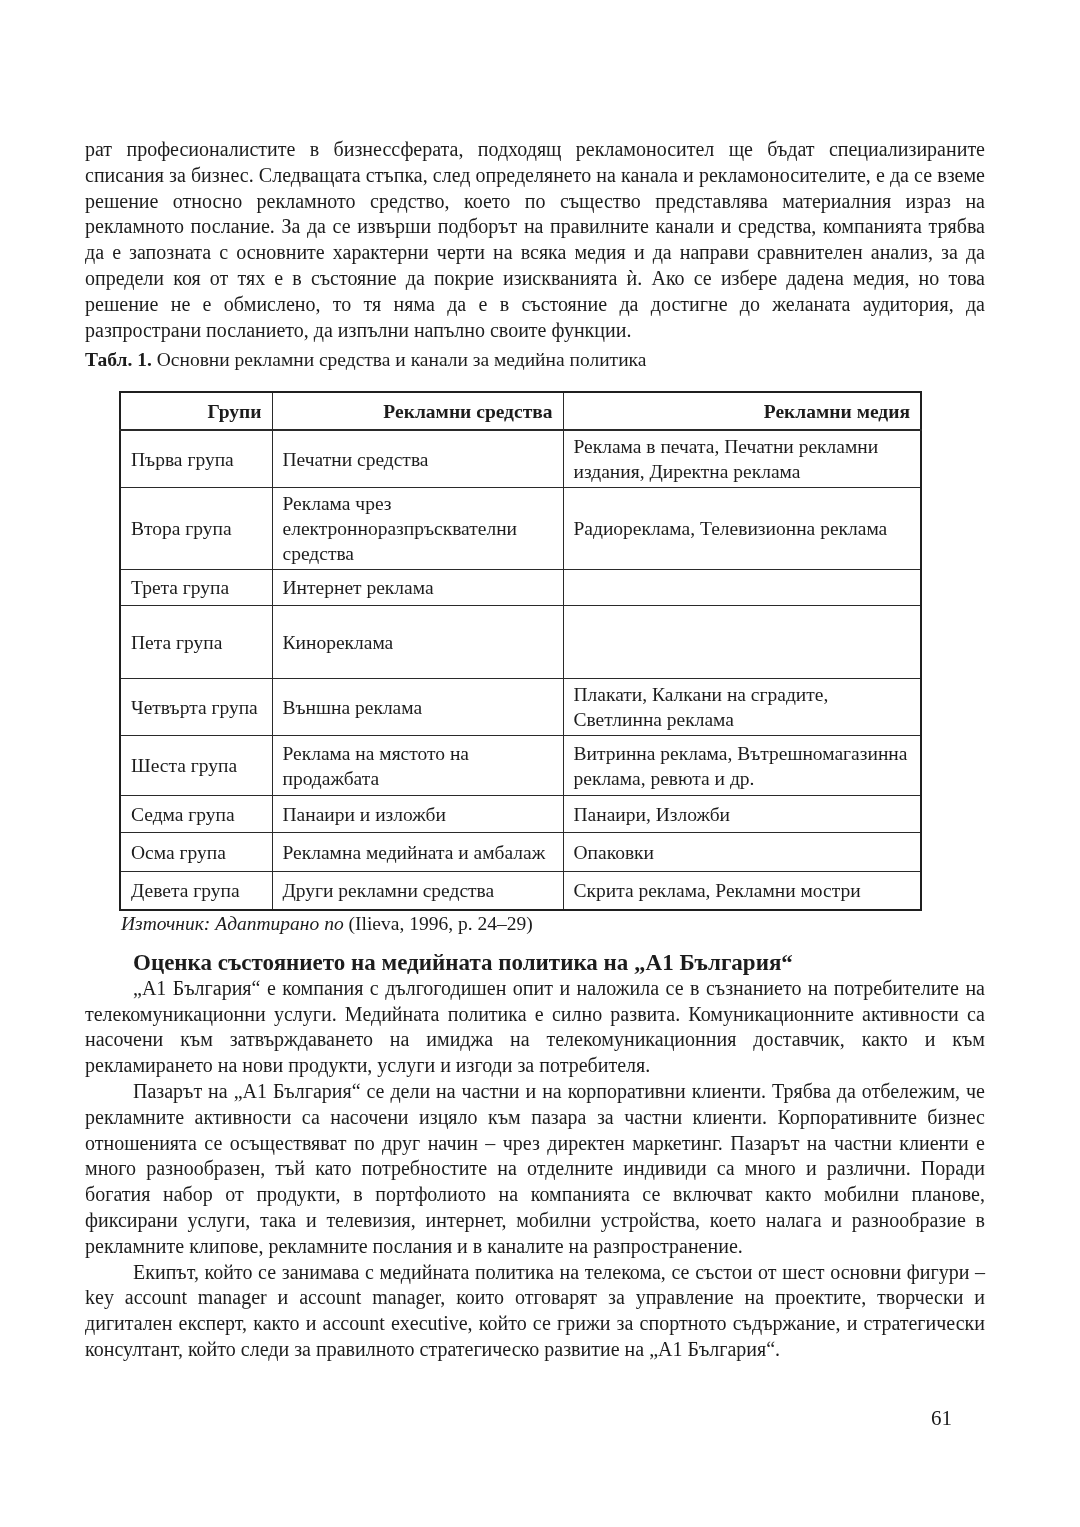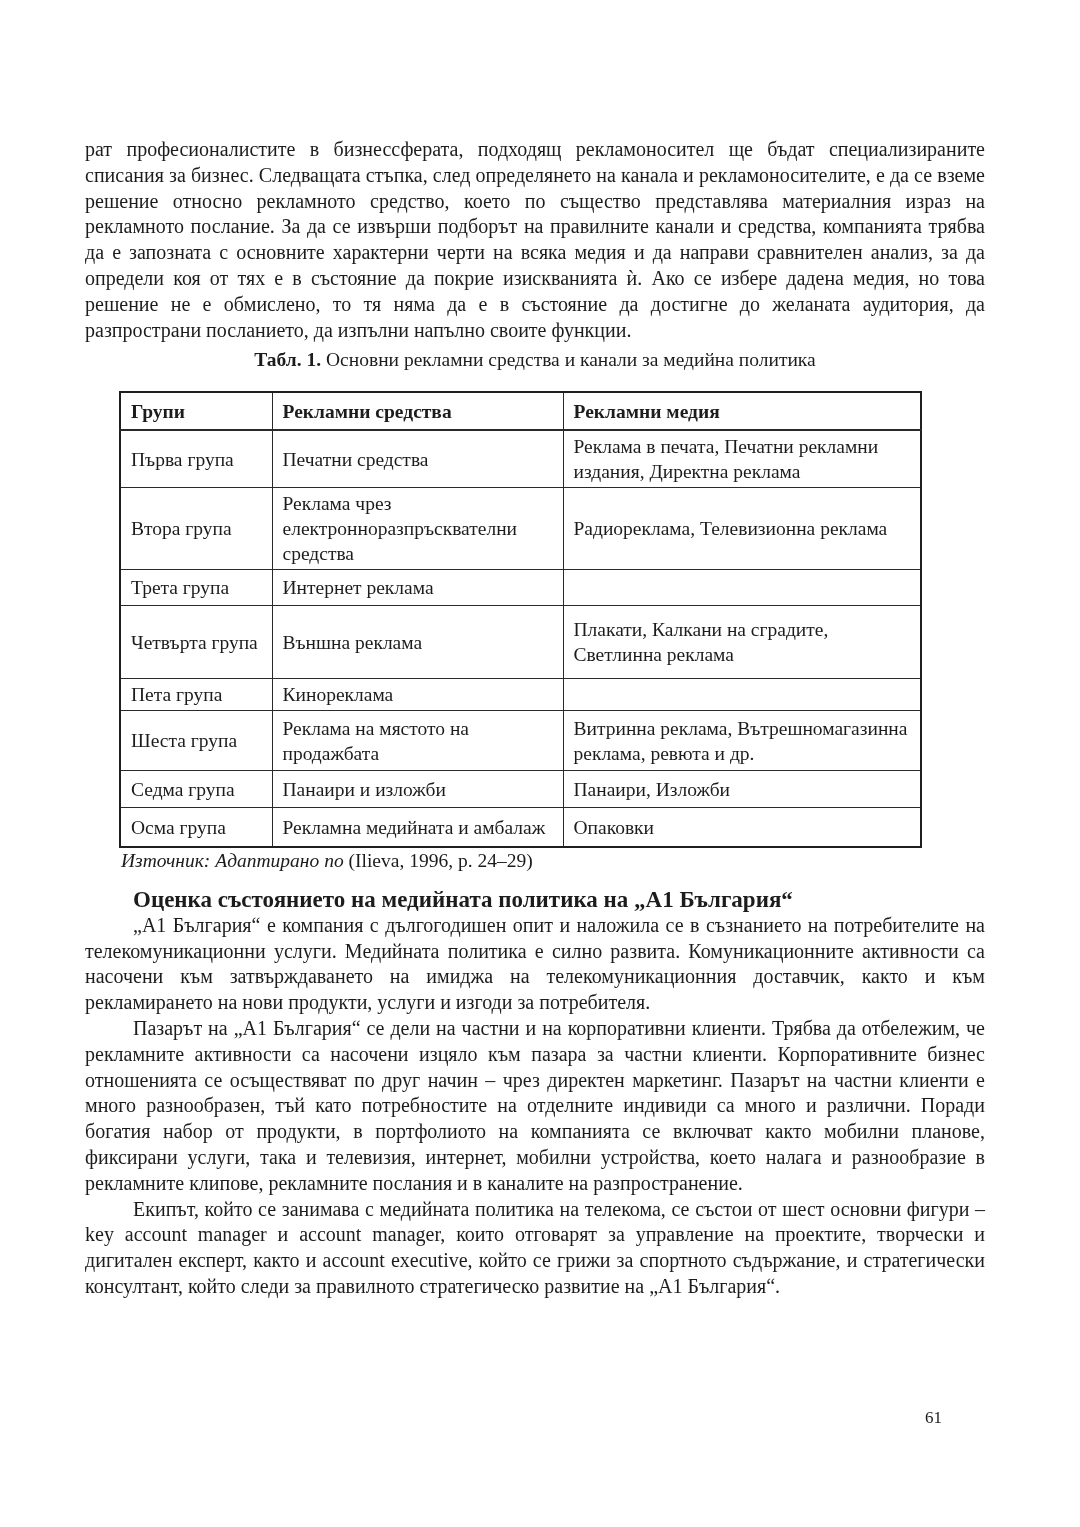--- a/index.html
+++ b/index.html
@@ -17,21 +17,20 @@
     padding: 137px 95px 0 85px;
   }
   .body-text {
     font-size: 20px;
     line-height: 25.8px;
     text-align: justify;
   }
   .para-indent { text-indent: 48px; }
   .table-caption {
     margin-top: 4px;
-    text-align: center;
     font-size: 19.5px;
     line-height: 26px;
   }
   .table-caption .cap-label { font-weight: bold; }
   table.adv-table {
     margin: 18px 0 0 34px;
     width: 801px;
     border-collapse: collapse;
     table-layout: fixed;
     border: 2px solid #1f1f1f;
@@ -40,21 +39,21 @@
     border: 1.5px solid #2a2a2a;
     font-size: 19.5px;
     line-height: 25px;
     padding: 3px 10px;
     vertical-align: middle;
     text-align: left;
     overflow: hidden;
   }
   table.adv-table th {
     font-weight: bold;
-    text-align: left;
+    text-align: right;
     height: 38px;
     border-bottom-width: 2.5px;
   }
   tbody tr:nth-child(1) { height: 55px; padding-left: 33px; }
   tbody tr:nth-child(2) { height: 76px; }
   tbody tr:nth-child(3) { height: 36px; }
   tbody tr:nth-child(4) { height: 73px; }
   tbody tr:nth-child(5) { height: 32px; }
   tbody tr:nth-child(6) { height: 60px; padding-left: 16px; }
   tbody tr:nth-child(7) { height: 37px; }
@@ -70,22 +69,22 @@
   .section-heading {
     margin-top: 13px;
     font-weight: bold;
     font-size: 23px;
     line-height: 26px;
     text-indent: 48px;
   }
   .page-number {
     position: absolute;
     top: 1405px;
-    right: 138px;
-    font-size: 17px;
+    right: 128px;
+    font-size: 21px;
     line-height: 26px;
   }
 </style>
 </head>
 <body>
 
 <div class="page">
 
   <p class="body-text">рат професионалистите в бизнессферата, подходящ рекламоносител ще бъдат специализираните списания за бизнес. Следващата стъпка, след определянето на канала и рекламоносителите, е да се вземе решение относно рекламното средство, което по същество представлява материалния израз на рекламното послание. За да се извърши подборът на правилните канали и средства, компанията трябва да е запозната с основните характерни черти на всяка медия и да направи сравнителен анализ, за да определи коя от тях е в състояние да покрие изискванията ѝ. Ако се избере дадена медия, но това решение не е обмислено, то тя няма да е в състояние да достигне до желаната аудитория, да разпространи посланието, да изпълни напълно своите функции.</p>
 
@@ -117,43 +116,48 @@
         <td>Втора група</td>
         <td>Реклама чрез електронноразпръсквателни средства</td>
         <td>Радиореклама, Телевизионна реклама</td>
       </tr>
       <tr>
         <td>Трета група</td>
         <td>Интернет реклама</td>
         <td></td>
       </tr>
       <tr>
+        <td>Пета група</td>
+        <td>Кинореклама</td>
+        <td></td>
+      </tr>
+      <tr>
         <td>Четвърта група</td>
         <td>Външна реклама</td>
         <td>Плакати, Калкани на сградите, Светлинна реклама</td>
-      </tr>
-      <tr>
-        <td>Пета група</td>
-        <td>Кинореклама</td>
-        <td></td>
       </tr>
       <tr>
         <td>Шеста група</td>
         <td>Реклама на мястото на продажбата</td>
         <td>Витринна реклама, Вътрешномагазинна реклама, ревюта и др.</td>
       </tr>
       <tr>
         <td>Седма група</td>
         <td>Панаири и изложби</td>
         <td>Панаири, Изложби</td>
       </tr>
       <tr>
         <td>Осма група</td>
         <td>Рекламна медийната и амбалаж</td>
         <td>Опаковки</td>
+      </tr>
+      <tr>
+        <td>Девета група</td>
+        <td>Други рекламни средства</td>
+        <td>Скрита реклама, Рекламни мостри</td>
       </tr>
     </tbody>
   </table>
 
   <div class="source-line">
     <span class="src-label">Източник: Адаптирано по</span>
     <span class="src-ref">(Ilieva, 1996, p. 24–29)</span>
   </div>
 
   <h2 class="section-heading">Оценка състоянието на медийната политика на „А1 България“</h2>

